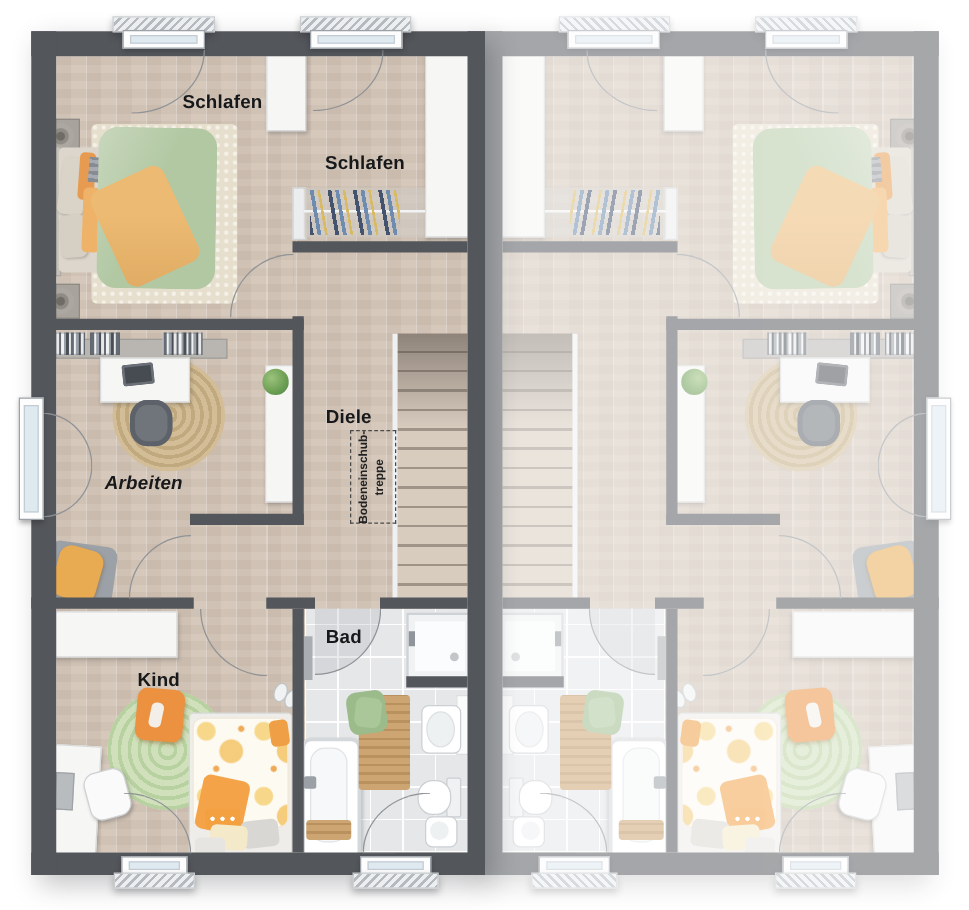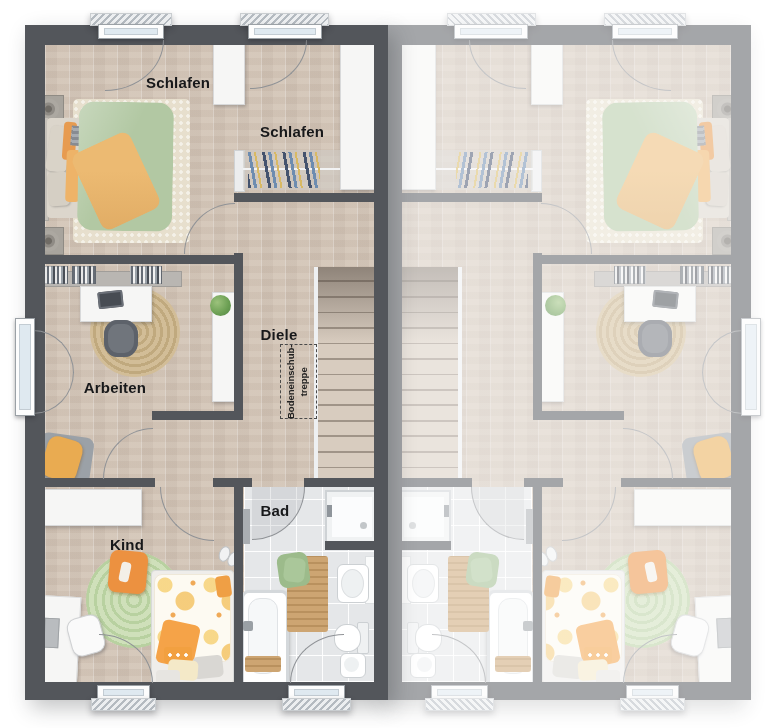--- a/index.html
+++ b/index.html
@@ -199,21 +199,21 @@
       </div>
     <div class="abs winouter z4" style="left:282px;top:698px;width:67px;height:11px;"></div>
     <div class="abs winframe z4" style="left:15px;top:318px;width:18px;height:96px;">
         <div class="glassv"></div>
       </div>
 
     <div class="labels">
       <span class="rlabel" style="left:178px;top:82px;">Schlafen</span>
       <span class="rlabel" style="left:292px;top:131px;">Schlafen</span>
       <span class="rlabel" style="left:279px;top:334px;">Diele</span>
-      <span class="rlabel" style="left:115px;top:387px;">Arbeiten</span>
+      <span class="rlabel" style="left:115px;top:387px;font-style:italic;">Arbeiten</span>
       <span class="rlabel" style="left:275px;top:510px;">Bad</span>
       <span class="rlabel" style="left:127px;top:544px;">Kind</span>
       <div class="atticbox" style="left:280px;top:344px;width:35px;height:73px;">
         <div class="atticrot">
           <div>Bodeneinschub-</div>
           <div>treppe</div>
         </div>
       </div>
     </div>
   </div>

